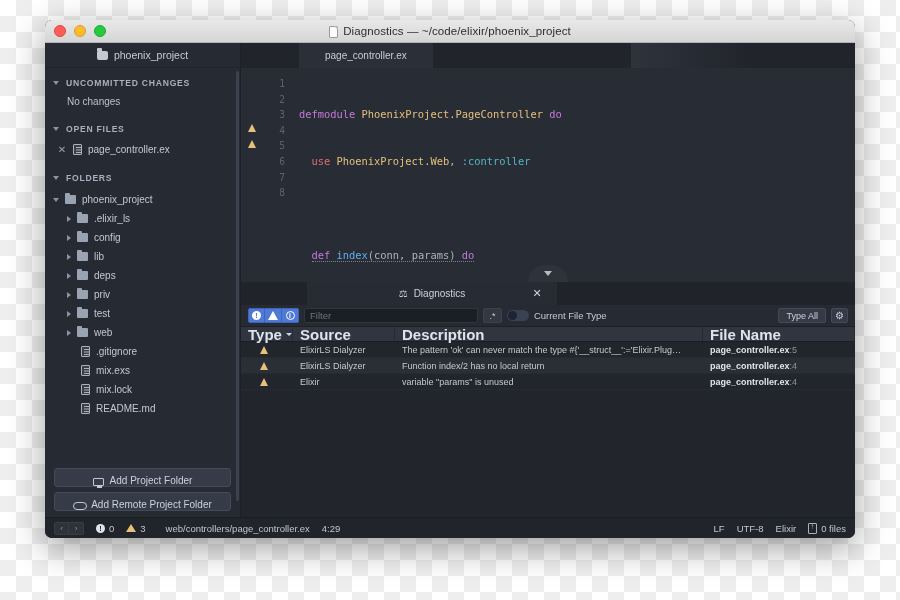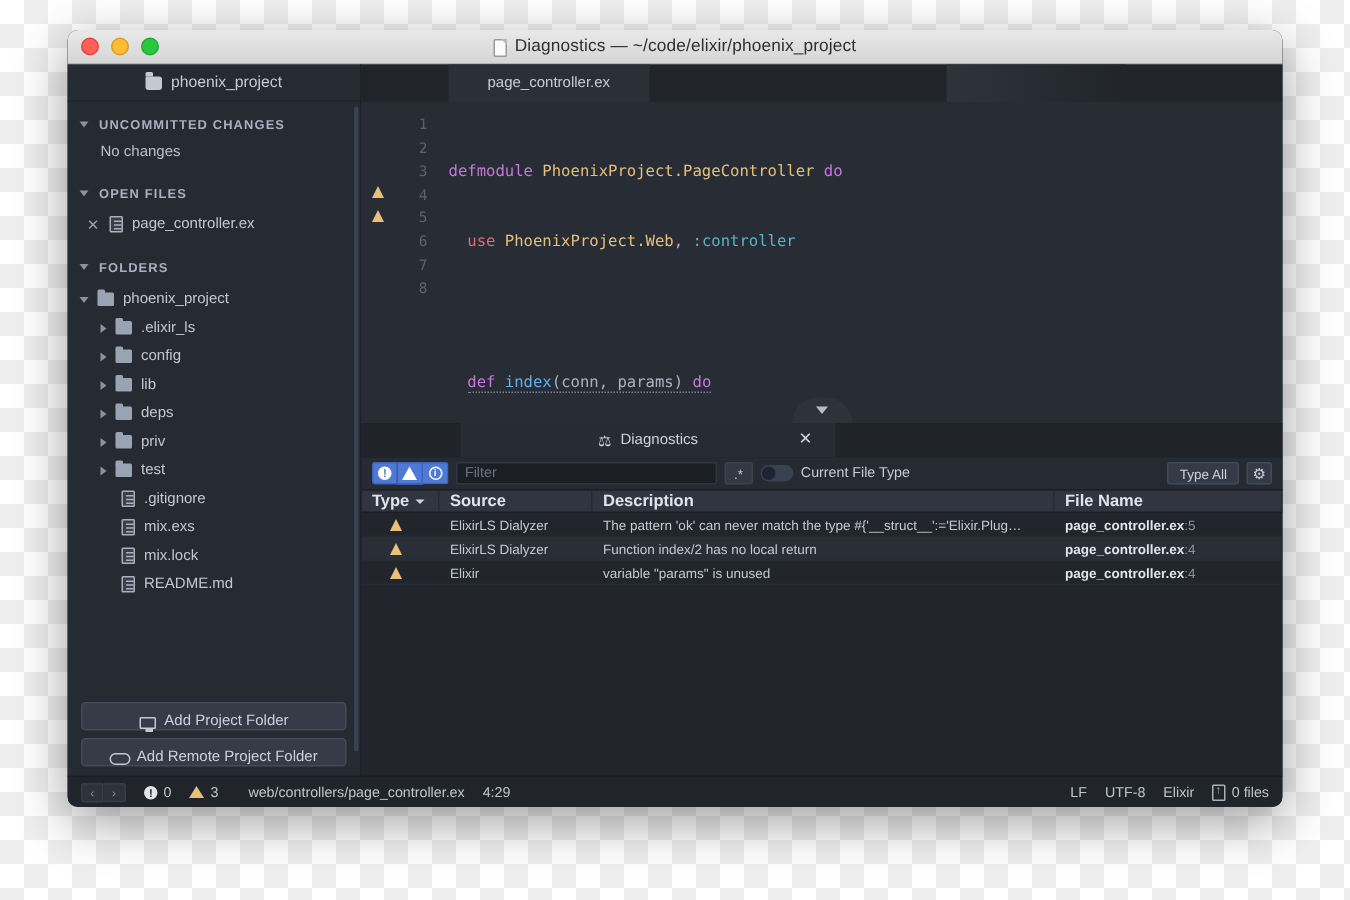--- a/index.html
+++ b/index.html
@@ -291,21 +291,21 @@
     width: 17px; height: 15px; background: #353b46; border: 1px solid #434a56;
     border-radius: 2px; display: flex; align-items: center; justify-content: center;
     font-size: 10px; color: #ccd2dc;
   }
 
   
   .table { flex: 1; display: flex; flex-direction: column; overflow: hidden; }
   .thead {
     height: 15px; flex: 0 0 15px; display: flex;
     background: #30353f; border-bottom: 1px solid #1b1e24;
-    font-size: 11px; font-weight: 700; color: #dfe4ec;
+    font-size: 15px; font-weight: 700; color: #dfe4ec;
   }
   .thead .cell { display: flex; align-items: center; padding-left: 7px;
     border-right: 1px solid #262a32; }
   .trow {
     height: 16px; display: flex; font-size: 9px; color: #c3c9d3;
     border-bottom: 1px solid #262a32;
   }
   .trow.alt { background: #2a2e37; }
   .trow .cell { display: flex; align-items: center; padding-left: 7px;
     overflow: hidden; white-space: nowrap; }
@@ -438,20 +438,25 @@
           <div class="row child-row">
             <span class="chev right"></span>
             <span class="fold-ic"></span>
             <span>priv</span>
           </div>
           <div class="row child-row">
             <span class="chev right"></span>
             <span class="fold-ic"></span>
             <span>test</span>
           </div>
+          <div class="row child-row">
+            <span class="chev right"></span>
+            <span class="fold-ic"></span>
+            <span>web</span>
+          </div>
 
           <div class="row leaf-row">
             <span class="file-ic"></span>
             <span>.gitignore</span>
           </div>
           <div class="row leaf-row">
             <span class="file-ic"></span>
             <span>mix.exs</span>
           </div>
           <div class="row leaf-row">

